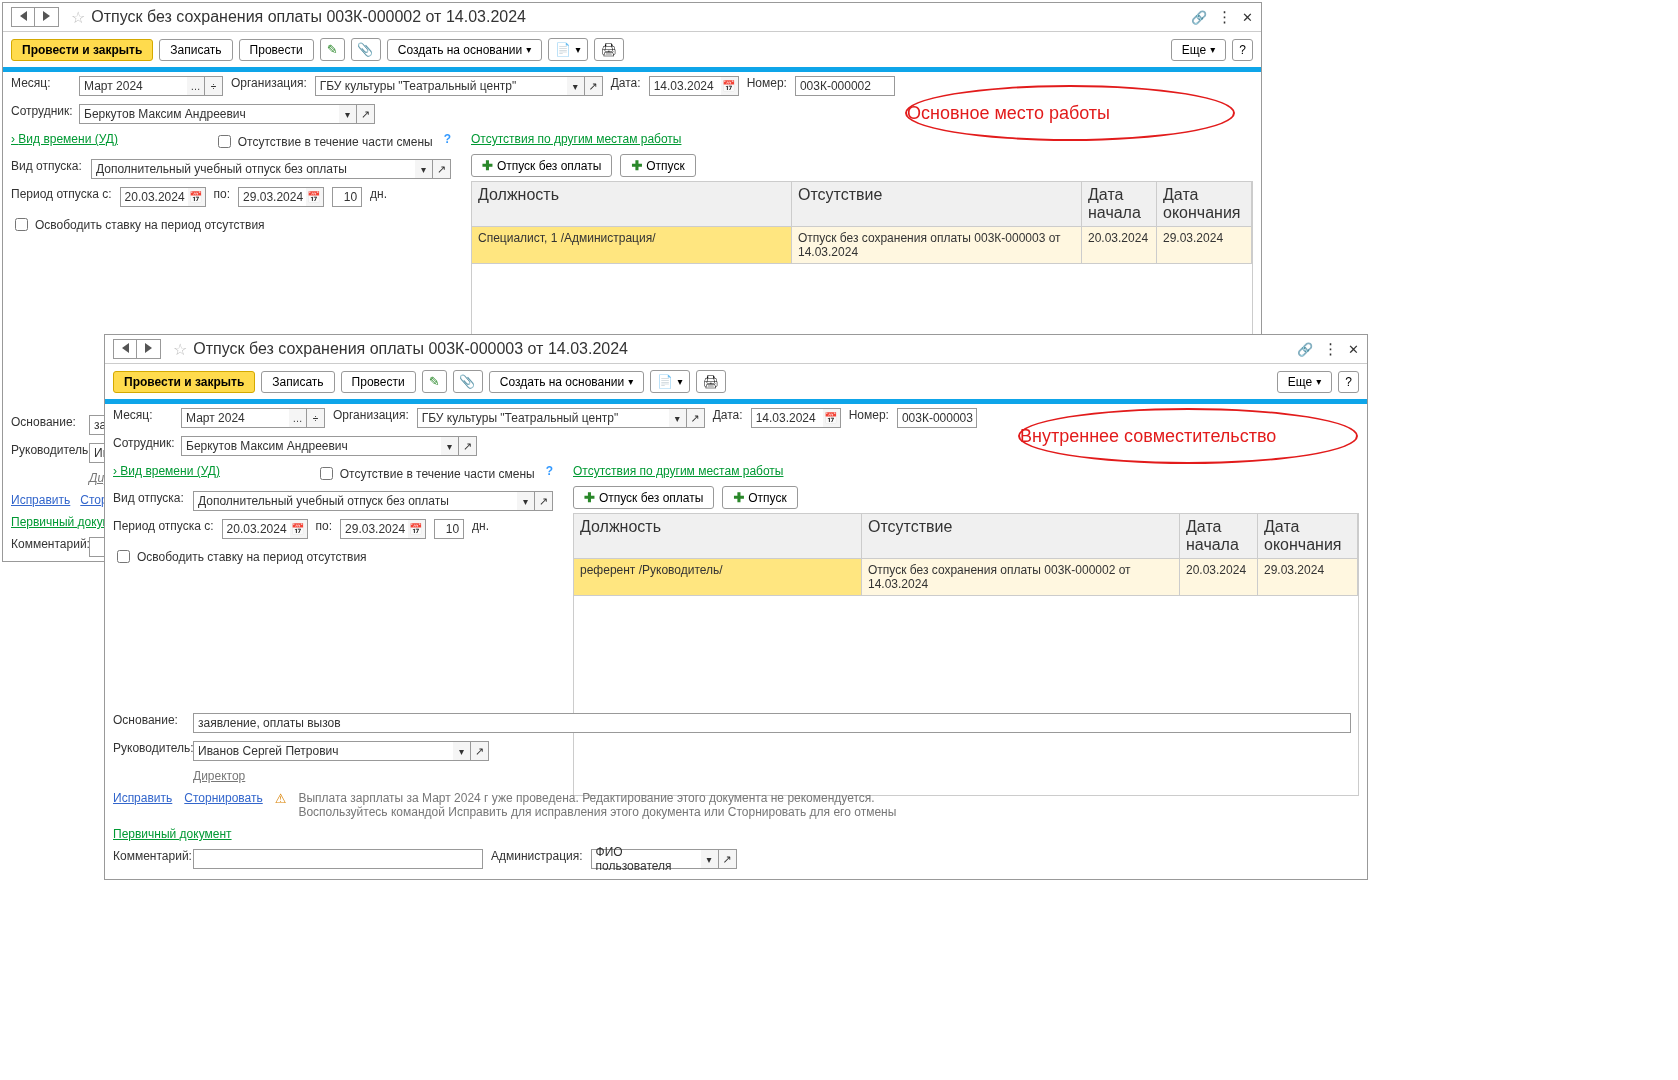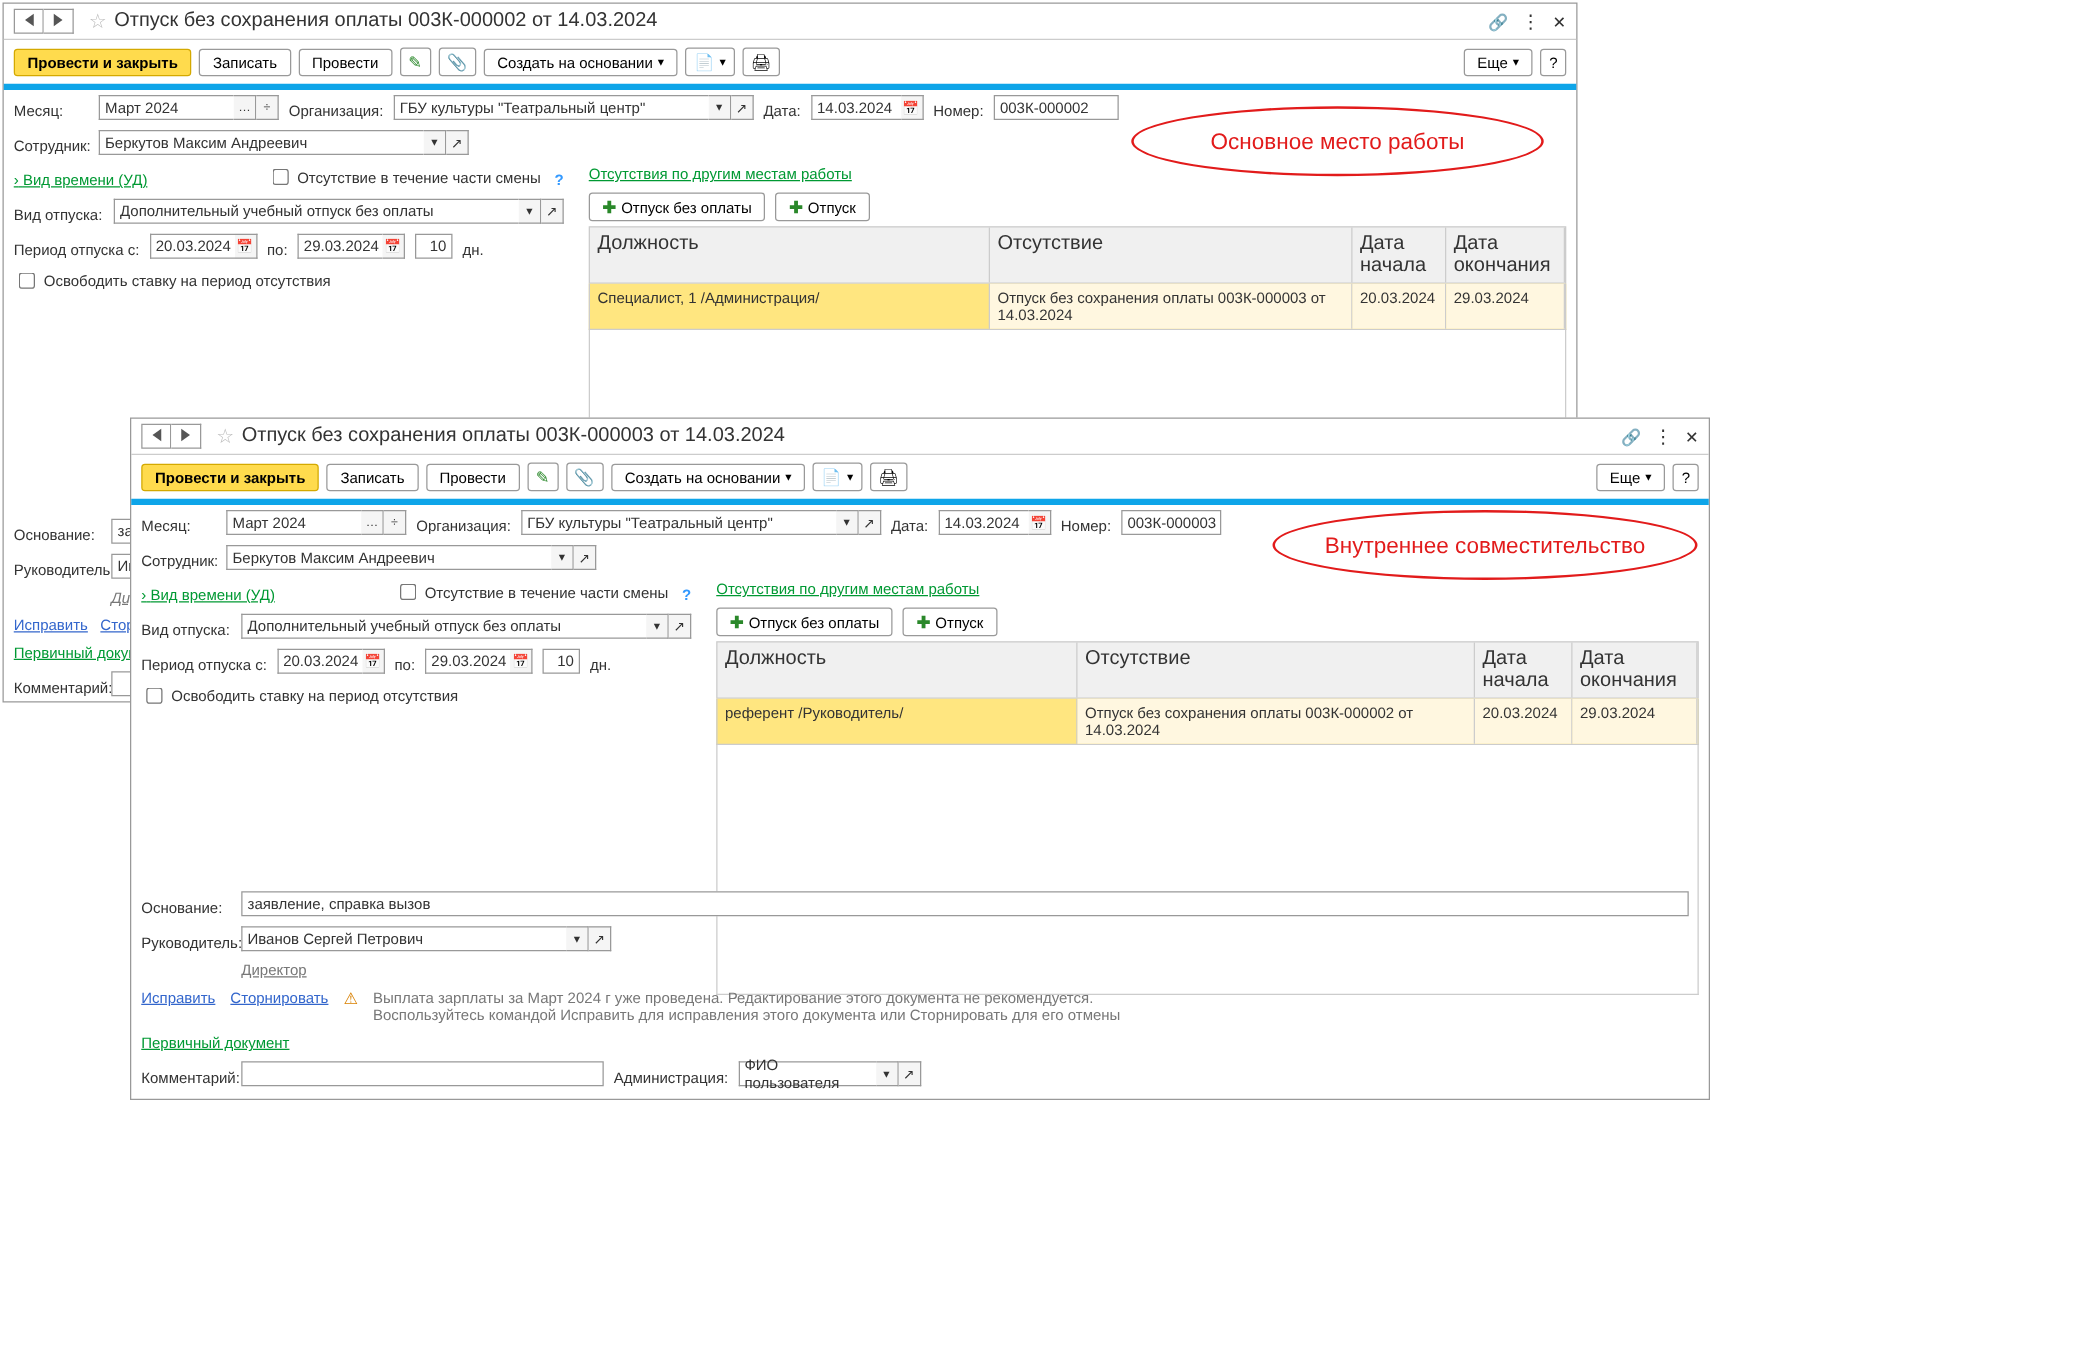--- a/index.html
+++ b/index.html
@@ -11,21 +11,21 @@
   .title-nav { display: flex; gap: 0; margin-right: 6px; }
   .nav-btn { width: 24px; height: 20px; border: 1px solid #999; background: #fff; display: flex; align-items: center; justify-content: center; cursor: pointer; }
   .nav-btn + .nav-btn { border-left: none; }
   .star-icon { font-size: 16px; color: #bbb; margin: 0 6px; cursor: pointer; }
   .win-title { font-size: 16px; font-weight: normal; color: #333; flex: 1; }
   .title-right { display: flex; gap: 10px; align-items: center; }
   .tbar { display: flex; gap: 6px; padding: 6px 8px; align-items: center; border-bottom: 5px solid #0ea5e9; justify-content: space-between; }
   .btn { border: 1px solid #999; background: #fff; padding: 3px 10px; border-radius: 3px; cursor: pointer; font-size: 12px; display: inline-flex; align-items: center; gap: 4px; }
   .btn-yellow { background: #ffdb4d; border-color: #d4a900; font-weight: bold; }
   .btn-icon { padding: 3px 6px; }
-  .row { display: flex; align-items: flex-end; padding: 4px 8px; gap: 8px; }
+  .row { display: flex; align-items: flex-start; padding: 4px 8px; gap: 8px; }
   label.fld { color: #333; }
   .input { border: 1px solid #999; padding: 2px 4px; background: #fff; height: 20px; display: flex; align-items: center; }
   .input-grp { display: flex; }
   .input-grp .input { border-right: none; }
   .input-grp .ibtn { width: 18px; border: 1px solid #999; border-left: none; background: #f5f5f5; display: flex; align-items: center; justify-content: center; cursor: pointer; font-size: 10px; }
   .two-col { display: flex; padding: 0 8px; gap: 12px; }
   .col-left { width: 448px; }
   .col-right { flex: 1; }
   .link-green { color: #009933; text-decoration: underline; cursor: pointer; }
   .link-green .chev { color: #009933; }
@@ -40,21 +40,21 @@
   .col-ots { width: 290px; }
   .col-dn  { width: 75px;  }
   .col-do  { width: 95px; }
   .w2 .col-ots { width: 318px; }
   .w2 .col-dn  { width: 78px; }
   .w2 .col-do  { width: 100px; }
   .link-blue { color: #3366cc; text-decoration: underline; cursor: pointer; }
   .link-gray { color: #777; text-decoration: underline; cursor: pointer; }
   .icon-plus { color: #2a882a; font-weight: bold; font-size: 13px; }
   .warn-ic { color: #d98000; font-size: 13px; }
-  .callout { position: absolute; border: 2px solid #e21b1b; border-radius: 50%; color: #e21b1b; font-size: 18px; display: flex; align-items:center; justify-content:center; background: transparent; pointer-events: none; }
+  .callout { position: absolute; border: 2px solid #e21b1b; border-radius: 50%; color: #e21b1b; font-size: 18px; display: flex; align-items:center; justify-content:flex-start; background: transparent; pointer-events: none; }
   .print-ic::before { content: "🖨"; font-size: 13px; }
   .clip-ic::before { content: "📎"; font-size: 13px; }
   .pen-ic::before  { content: "✎"; font-size: 13px; color: #2a882a; }
   .copy-ic::before { content: "📄"; font-size: 13px; }
   .link-ic::before { content: "🔗"; font-size: 13px; }
   .more-ic::before { content: "⋮"; font-size: 15px; }
   .close-ic::before{ content: "✕"; font-size: 13px; }
   .arrow::before { content: ""; display:inline-block; width:0;height:0; }
   .arrow.left::before { border-top:5px solid transparent; border-bottom:5px solid transparent; border-right:7px solid #555; }
   .arrow.right::before{ border-top:5px solid transparent; border-bottom:5px solid transparent; border-left:7px solid #555; }
@@ -402,21 +402,21 @@
           <div class="col-do" style="background:#fff7e0">29.03.2024</div>
         </div>
         <div class="table-body" style="height:200px"></div>
       </div>
     </div>
   </div>
 
   <div class="footer-area">
     <div class="row" style="padding-left:0">
       <label class="fld" style="width:72px">Основание:</label>
-      <div class="input" style="flex:1">заявление, справка вызов</div>
+      <div class="input" style="flex:1">заявление, оплаты вызов</div>
     </div>
     <div class="row" style="padding-left:0">
       <label class="fld" style="width:72px">Руководитель:</label>
       <div class="input-grp">
           <div class="input" style="width:260px">Иванов Сергей Петрович</div>
           <div class="ibtn">▾</div>
           <div class="ibtn">
             <span class="sq"></span>
           </div>
         </div>

